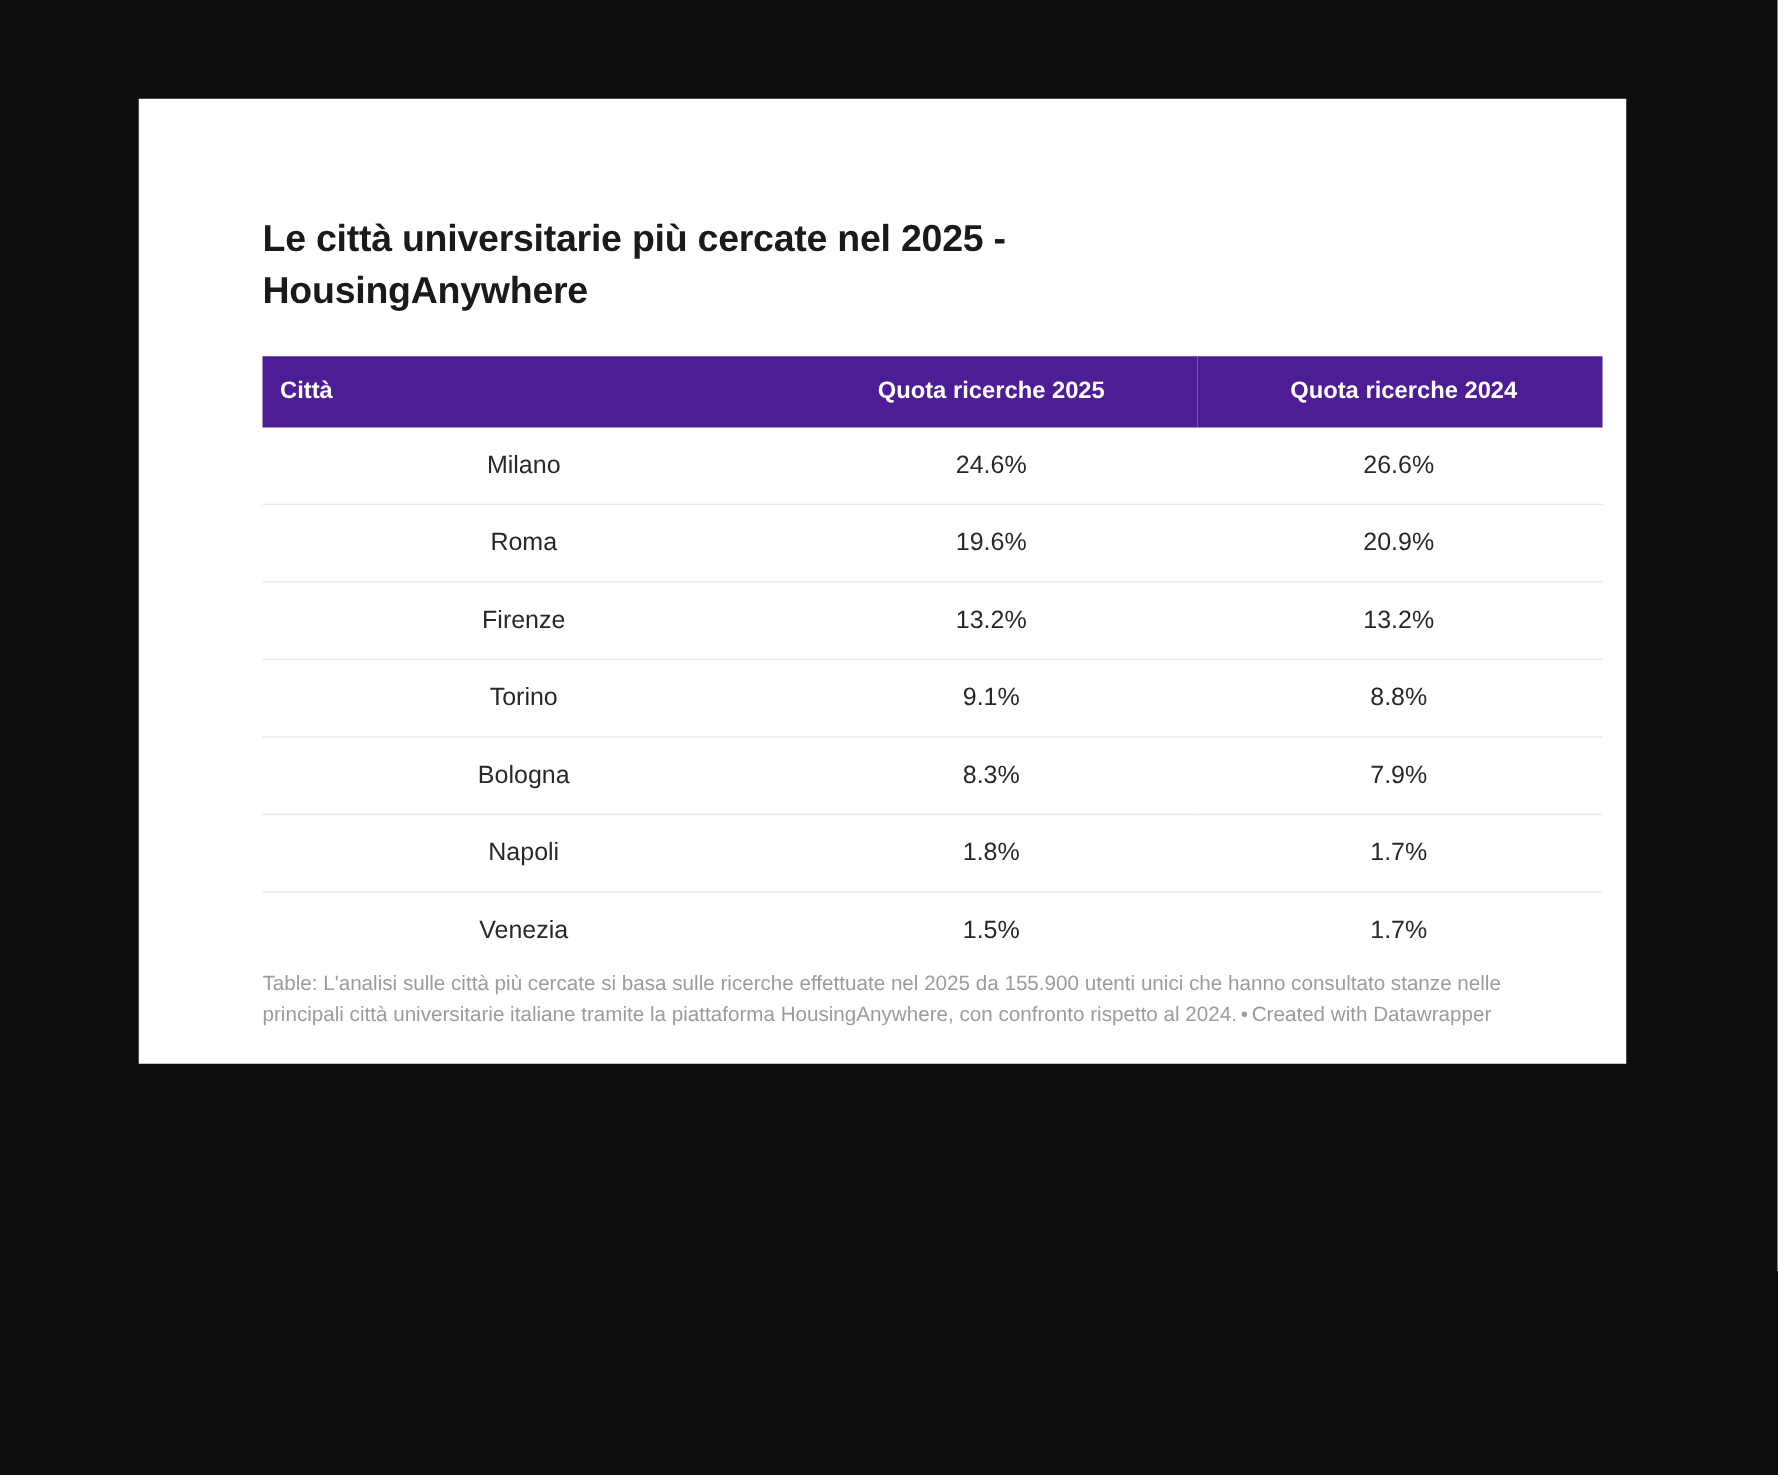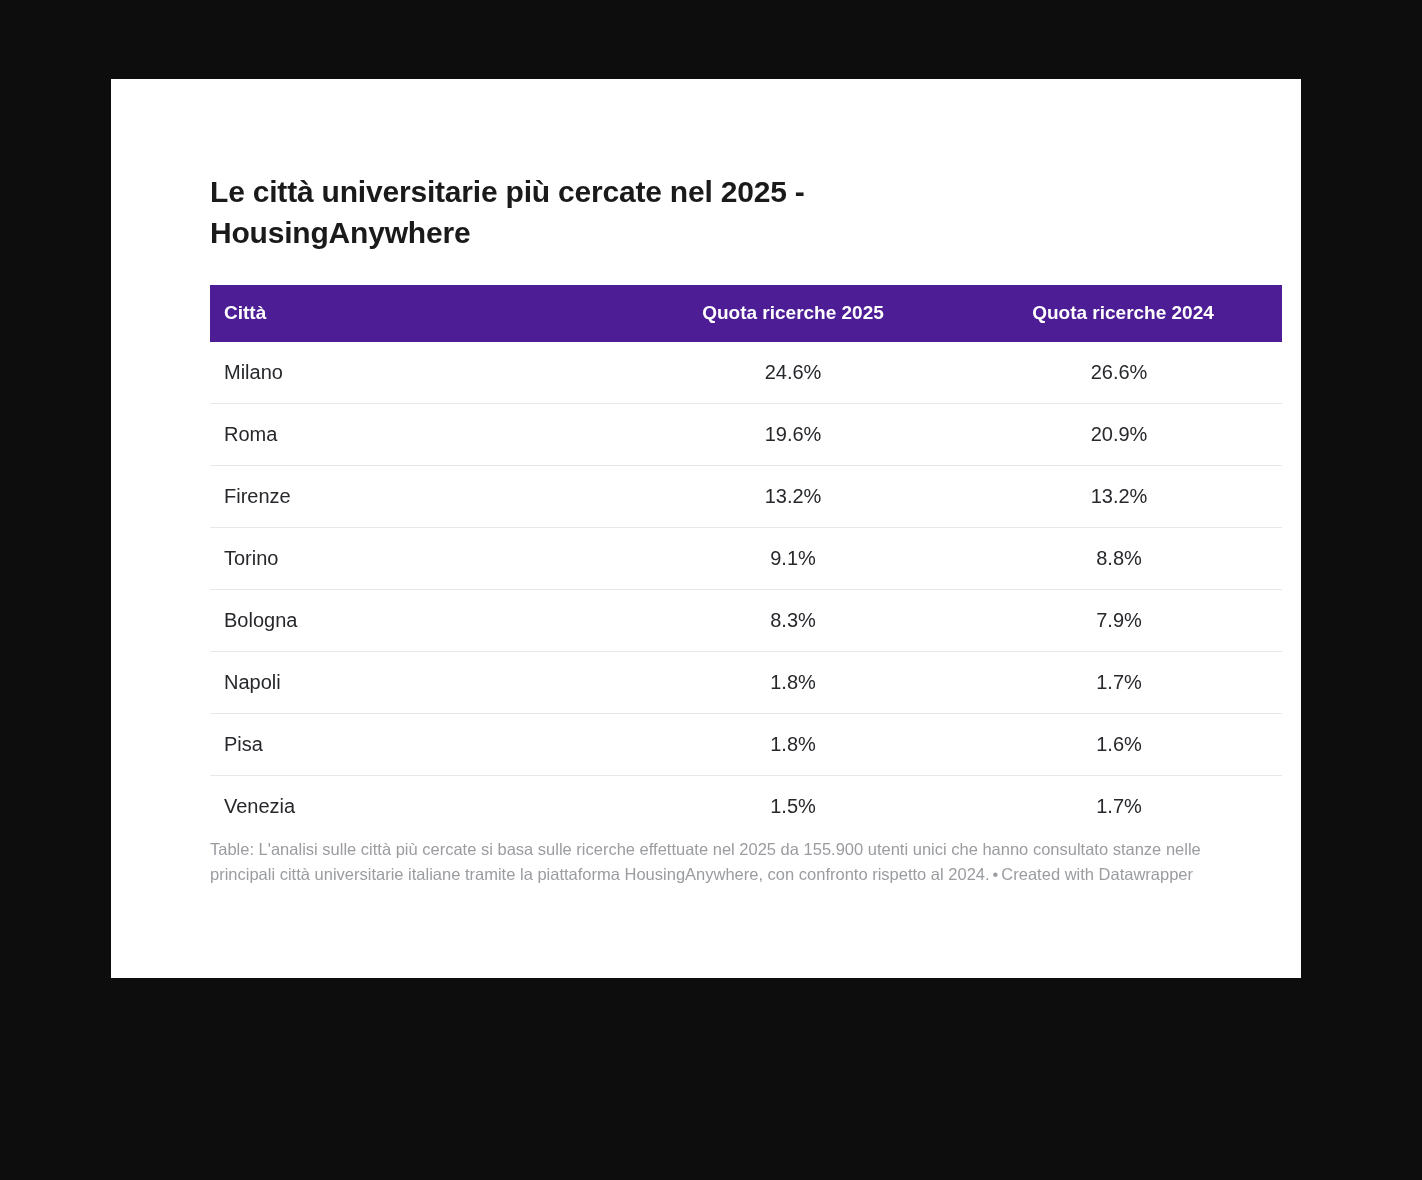--- a/index.html
+++ b/index.html
@@ -11,21 +11,21 @@
     height: 1180px;
     background: #0d0d0d;
     font-family: "Liberation Sans", sans-serif;
     overflow: hidden;
   }
   .page {
     position: absolute;
     left: 111px;
     top: 79px;
     width: 1190px;
-    height: 899px;
+    height: 772px;
     background: #ffffff;
   }
   .inner {
     position: absolute;
     left: 99px;
     top: 93px;
     width: 994px;
   }
   .chart-title {
     font-size: 30px;
@@ -63,21 +63,21 @@
   }
   table.data-table tbody td {
     font-size: 20px;
     color: #26282b;
     padding: 19px 14px 19px 14px;
     border-bottom: 1px solid #e8e8e8;
     vertical-align: middle;
     font-weight: 400;
   }
   td.cell-city {
-    text-align: left;
+    text-align: center;
     padding-left: 16px;
     color: #222426;
   }
   td.cell-num {
     text-align: center;
   }
   td.cell-num:last-child {
     padding-right: 16px;
   }
   table.data-table tbody tr:last-child td {
@@ -134,25 +134,20 @@
           <td class="cell-city">Bologna</td>
           <td class="cell-num">8.3%</td>
           <td class="cell-num">7.9%</td>
         </tr>
         <tr>
           <td class="cell-city">Napoli</td>
           <td class="cell-num">1.8%</td>
           <td class="cell-num">1.7%</td>
         </tr>
         <tr>
-          <td class="cell-city">Pisa</td>
-          <td class="cell-num">1.8%</td>
-          <td class="cell-num">1.6%</td>
-        </tr>
-        <tr>
           <td class="cell-city">Venezia</td>
           <td class="cell-num">1.5%</td>
           <td class="cell-num">1.7%</td>
         </tr>
       </tbody>
     </table>
 
     <div class="footnote">
       <span>Table: L'analisi sulle città più cercate si basa sulle ricerche effettuate nel 2025 da 155.900 utenti unici che hanno consultato stanze nelle principali città universitarie italiane tramite la piattaforma HousingAnywhere, con confronto rispetto al 2024.</span><span class="sep">•</span><span>Created with Datawrapper</span>
     </div>

